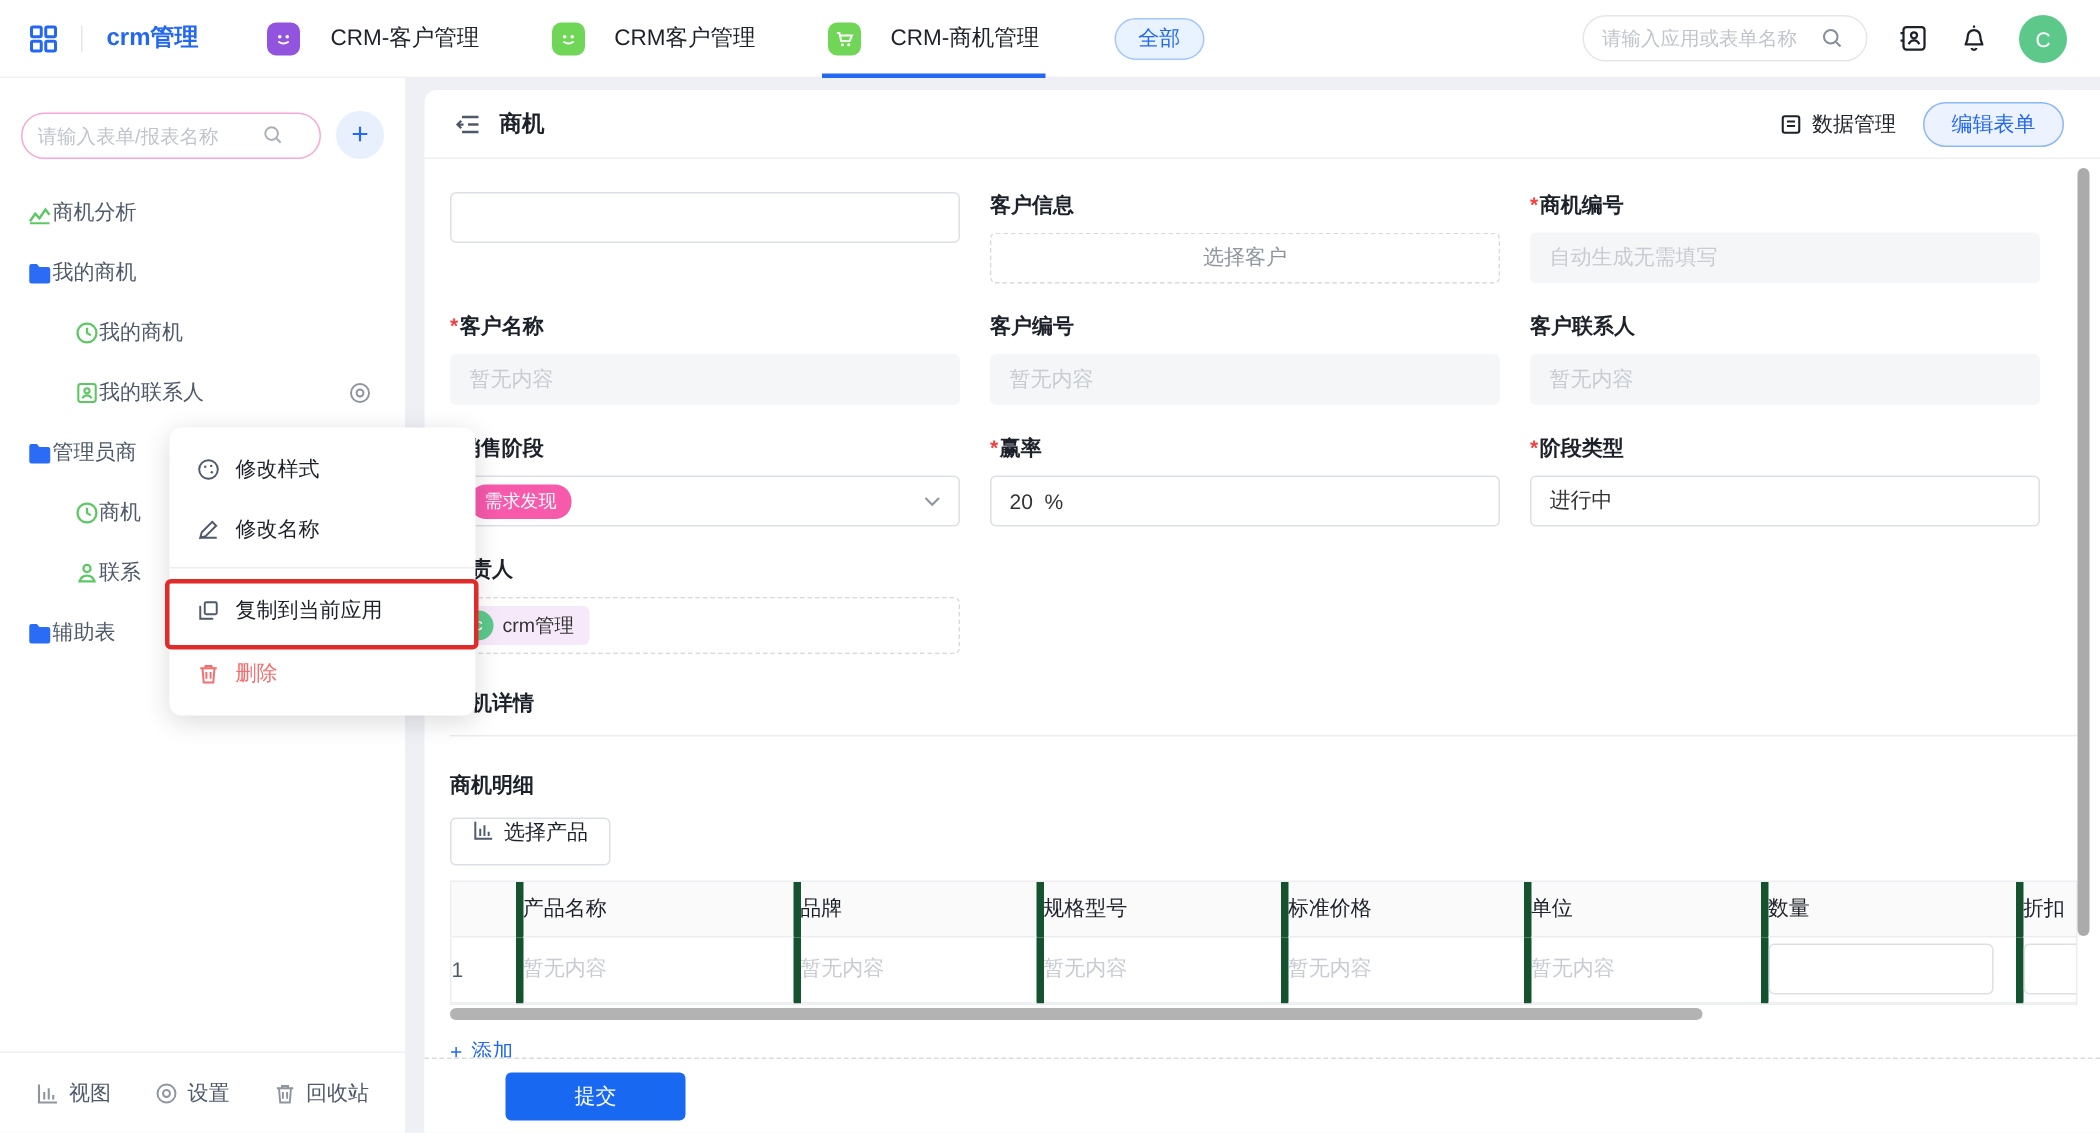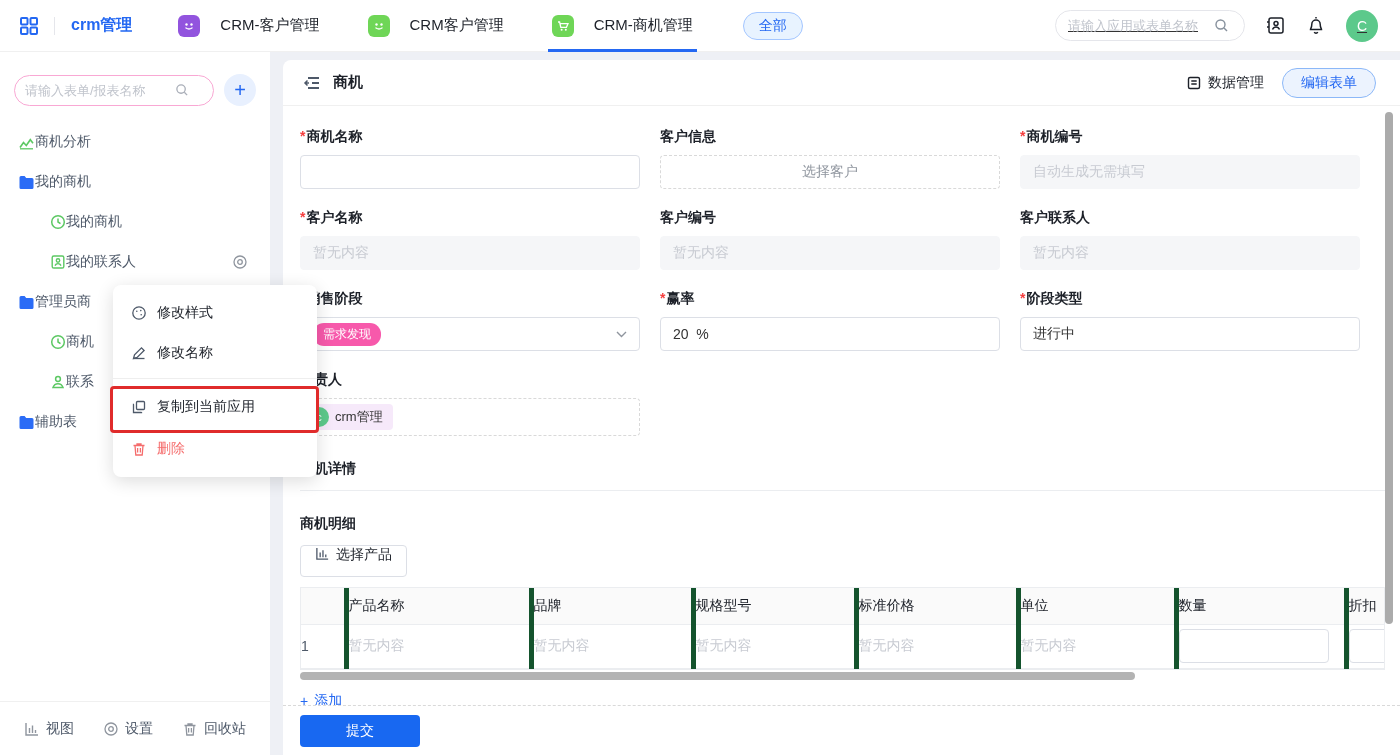--- a/index.html
+++ b/index.html
@@ -11,21 +11,21 @@
     display:flex; align-items:center; border-bottom:1px solid #f0f0f0; z-index:5; }
   .grid-icon { margin-left:18px; display:flex; }
   .tb-divider { width:1px; height:18px; background:#e5e6eb; margin:0 16px 0 14px; }
   .app-name { color:#2468f2; font-size:16px; font-weight:bold; margin-right:46px; cursor:pointer; }
   .tab { display:flex; align-items:center; gap:20px; font-size:15px; color:#1d2129;
     margin-right:48px; height:52px; position:relative; cursor:pointer; white-space:nowrap;justify-content:center; }
   .tab-ico { width:22px; height:22px; border-radius:6px; display:flex; align-items:center; justify-content:center; }
   .tab.active::after { content:""; position:absolute; left:-4px; right:-4px; bottom:0; height:3px; background:#2468f2; }
   .all-pill { background:#e8f3ff; border:1px solid #a3c6ff; color:#2468f2; font-size:14px;
     border-radius:15px; padding:4px 15px; cursor:pointer; margin-left:2px; }
-  .tb-right { margin-left:auto; display:flex; align-items:center; gap:20px; padding-right:22px;text-decoration:underline; }
+  .tb-right { margin-left:auto; display:flex; align-items:center; gap:20px; padding-right:22px; }
   .tb-search { width:190px; height:31px; border:1px solid #e5e6eb; border-radius:16px;
     display:flex; align-items:center; padding:0 12px; gap:6px; }
   .tb-search input { border:none; outline:none; width:140px; font-size:13px; color:#333; background:transparent; }
   .tb-search input::placeholder { color:#c0c4cc; }
   .avatar { width:32px; height:32px; border-radius:50%; background:#5cc98b; color:#fff;
     display:flex; align-items:center; justify-content:center; font-size:14px; cursor:pointer; }
 
   
   .sidebar { position:absolute; top:52px; left:0; width:270px; height:703px; background:#fff; z-index:2; }
   .sb-search-row { display:flex; align-items:center; gap:10px; padding:22px 14px 6px 14px; }
@@ -91,21 +91,21 @@
   td { height:44px; background:#fff; }
   td.ph { color:#c8cbd2; }
   td.num { color:#4e5969; }
   .cell-input { width:150px; height:34px; border:1px solid #dcdfe6; border-radius:4px; outline:none; padding:0 8px; }
   .hscroll { width:1085px; height:8px; margin-top:2px; }
   .hscroll .thumb { width:835px; height:8px; background:#b3b3b3; border-radius:4px; }
   .add-link { display:inline-flex; align-items:center; gap:6px; color:#2468f2; font-size:14px;
     margin-top:12px; cursor:pointer; }
 
   .main-footer { position:absolute; bottom:0; left:0; width:1117px; height:50px;
-    border-top:1px dashed #d9d9d9; background:#fff; display:flex; align-items:center; }
+    border-top:1px dashed #d9d9d9; background:#fff; display:flex; align-items:center;padding-left:37px; }
   .submit-btn { margin-left:17px; width:120px; height:32px; background:#1868f1; color:#fff;
     border:none; border-radius:4px; font-size:14px; cursor:pointer; }
 
   
   .vscroll { position:absolute; top:112px; left:1385px; width:8px; height:512px;
     background:#ababab; border-radius:4px; z-index:4; }
 
   
   .ctx-menu { position:absolute; top:285px; left:113px; width:204px; background:#fff; border-radius:8px;
     box-shadow:0 4px 18px rgba(0,0,0,.14); padding:8px 0; z-index:50; }
@@ -331,21 +331,20 @@
         <span>数据管理</span>
       </span>
       <span class="edit-form">编辑表单</span>
     </div>
   </div>
 
   <div class="content">
     <div class="form-grid">
 
       <div class="field">
-        <label class="req">商机名称</label>
         <div class="ctl">
             <input value="" style="">
           </div>
       </div>
       <div class="field">
         <label>客户信息</label>
         <div class="ctl dashed">选择客户</div>
       </div>
       <div class="field">
         <label class="req">商机编号</label>

